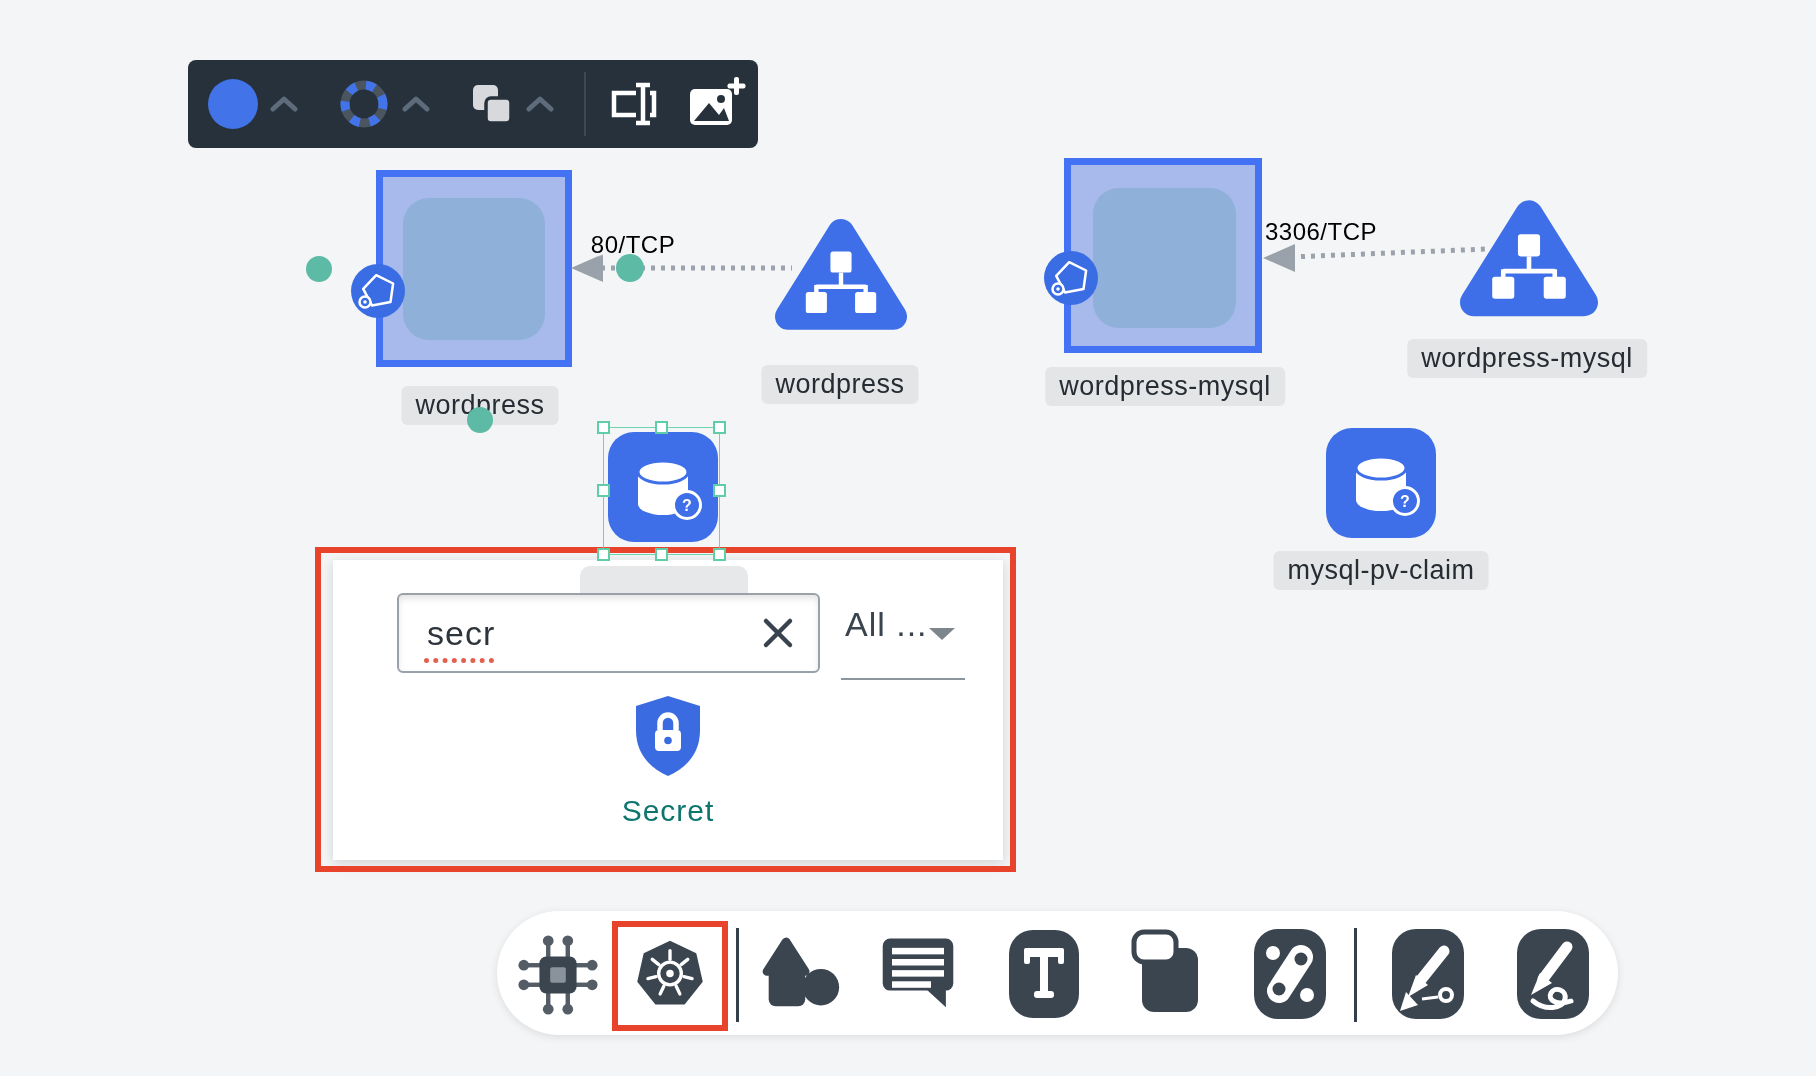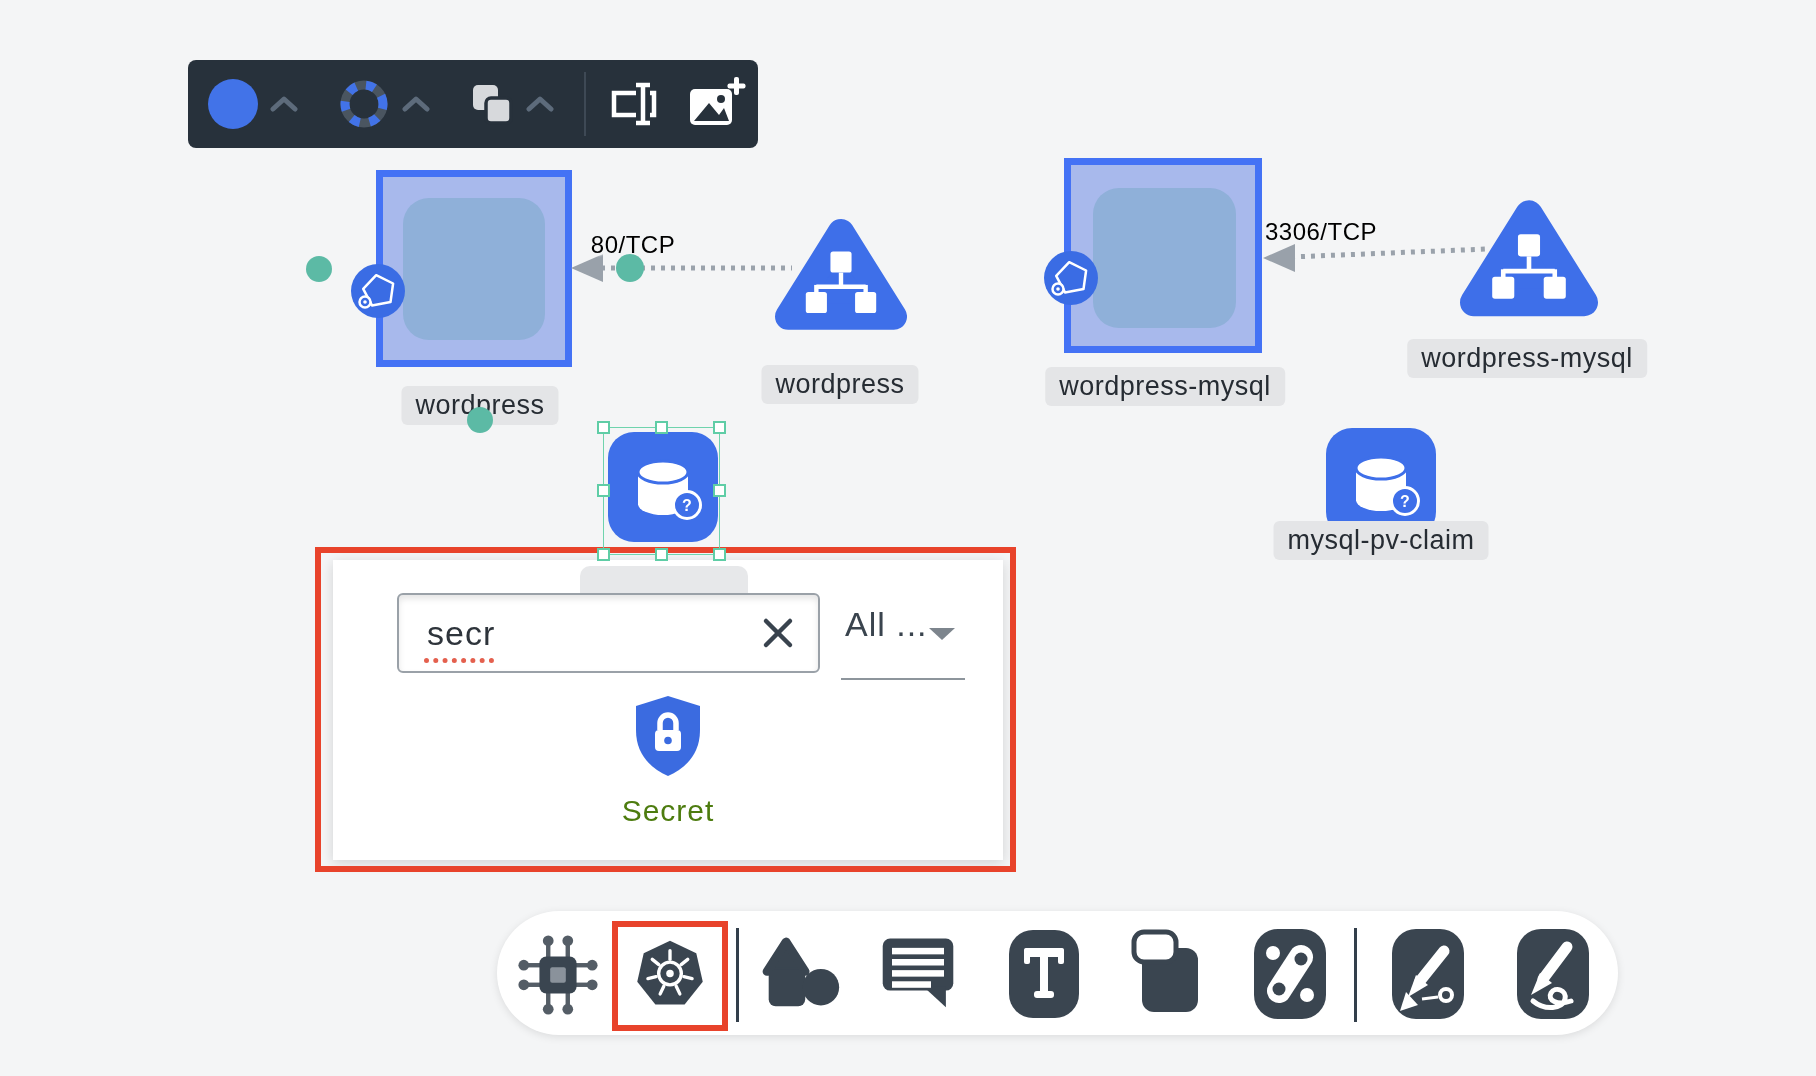--- a/index.html
+++ b/index.html
@@ -74,21 +74,21 @@
     left:845px;top:605px;font-size:34px;color:#3a444e;letter-spacing:1px;z-index:26;cursor:pointer;
   }
   .dd-chev{
     left:929px;top:628px;width:0;height:0;z-index:26;cursor:pointer;
     border-left:13px solid transparent;border-right:13px solid transparent;
     border-top:12px solid #7d858d;
   }
   .dd-underline{left:841px;top:678px;width:124px;border-bottom:2px solid #8d959c;z-index:26;}
   .result-label{
     left:668px;top:794px;transform:translateX(-50%);
-    font-size:30px;color:#4d7c0f;letter-spacing:1px;z-index:26;
+    font-size:30px;color:#0f766e;letter-spacing:1px;z-index:26;
   }
 
   
   .bottom-bar{
     left:497px;top:911px;width:1121px;height:124px;background:#ffffff;
     border-radius:62px;box-shadow:0 2px 8px rgba(0,0,0,.10);z-index:10;
   }
   .bb-icon{position:absolute;z-index:12;cursor:pointer;}
   .bb-div{position:absolute;width:3px;background:#333f4b;z-index:12;}
   .k8s-redbox{
@@ -213,21 +213,21 @@
 <div class="node-label" style="left:1527px;top:339px;">wordpress-mysql</div>
 
 <svg class="abs" style="left:1325px;top:428px;" width="112" height="110" viewBox="0 0 110 110">
   <rect x="0" y="0" width="110" height="110" rx="26" fill="#3e6fe9"></rect>
   <rect x="30" y="40" width="50" height="33" fill="#ffffff"></rect>
   <ellipse cx="55" cy="72" rx="25" ry="11" fill="#ffffff"></ellipse>
   <ellipse cx="55" cy="40" rx="25" ry="11" fill="#ffffff" stroke="#3e6fe9" stroke-width="3"></ellipse>
   <circle cx="79" cy="73" r="13.5" fill="#3e6fe9" stroke="#ffffff" stroke-width="3"></circle>
   <text x="79" y="79" font-size="16" font-weight="bold" fill="#ffffff" text-anchor="middle" font-family="Liberation Sans, sans-serif">?</text>
 </svg>
-<div class="node-label" style="left:1381px;top:521px;">mysql-pv-claim</div>
+<div class="node-label" style="left:1381px;top:551px;">mysql-pv-claim</div>
 
 <svg class="abs" style="left:608px;top:432px;z-index:20;" width="110" height="110" viewBox="0 0 110 110">
   <rect x="0" y="0" width="110" height="110" rx="26" fill="#3e6fe9"></rect>
   <rect x="30" y="40" width="50" height="33" fill="#ffffff"></rect>
   <ellipse cx="55" cy="72" rx="25" ry="11" fill="#ffffff"></ellipse>
   <ellipse cx="55" cy="40" rx="25" ry="11" fill="#ffffff" stroke="#3e6fe9" stroke-width="3"></ellipse>
   <circle cx="79" cy="73" r="13.5" fill="#3e6fe9" stroke="#ffffff" stroke-width="3"></circle>
   <text x="79" y="79" font-size="16" font-weight="bold" fill="#ffffff" text-anchor="middle" font-family="Liberation Sans, sans-serif">?</text>
 </svg>
 <div class="abs sel-rect" style="left:603px;top:427px;width:117px;height:128px;"></div>

